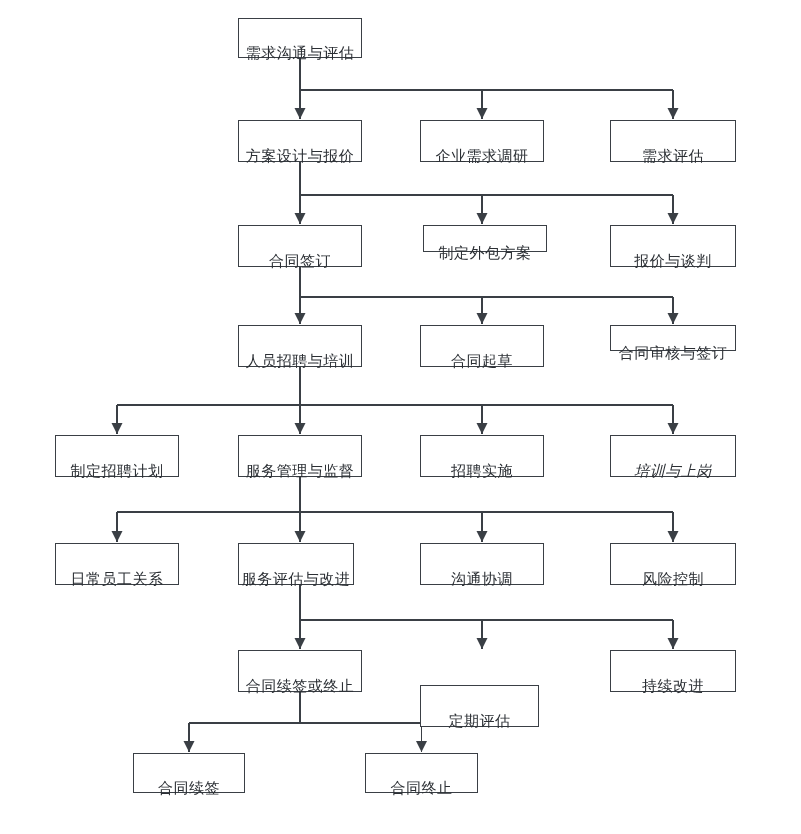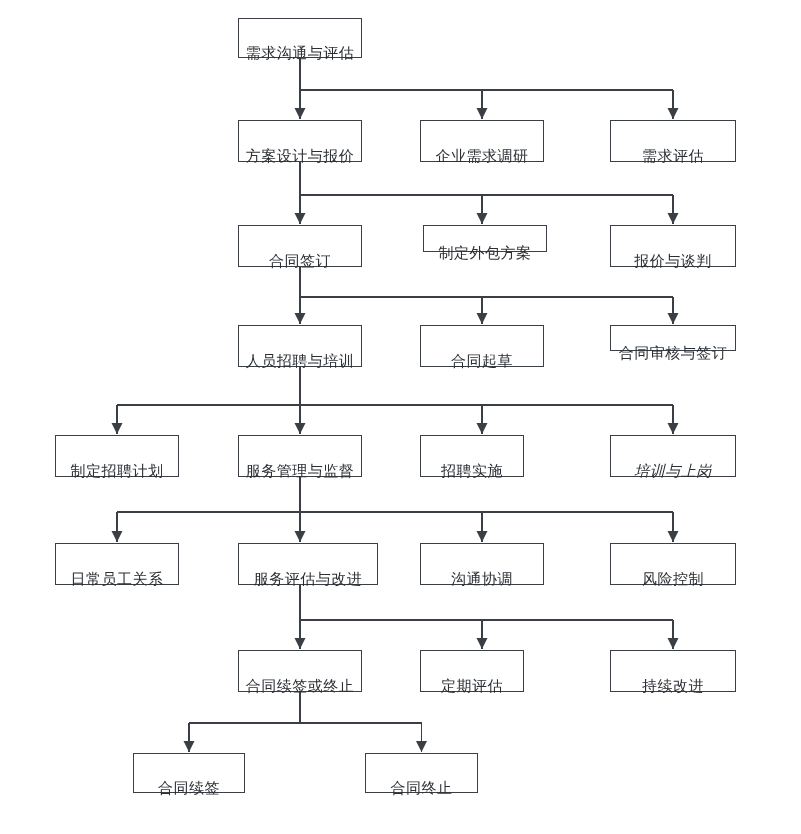--- a/index.html
+++ b/index.html
@@ -139,42 +139,42 @@
       </div>
       <div class="node" style="left: 610px; top: 325px; width: 126px; height: 26px;">
         <span class="node-label">合同审核与签订</span>
       </div>
       <div class="node" style="left: 55px; top: 435px; width: 124px; height: 42px;">
         <span class="node-label">制定招聘计划</span>
       </div>
       <div class="node" style="left: 238px; top: 435px; width: 124px; height: 42px;">
         <span class="node-label">服务管理与监督</span>
       </div>
-      <div class="node" style="left: 420px; top: 435px; width: 104px; height: 42px;">
+      <div class="node" style="left: 420px; top: 435px; width: 124px; height: 42px;">
         <span class="node-label">招聘实施</span>
       </div>
       <div class="node" style="left: 610px; top: 435px; width: 126px; height: 42px; font-style: italic;">
         <span class="node-label">培训与上岗</span>
       </div>
       <div class="node" style="left: 55px; top: 543px; width: 124px; height: 42px;">
         <span class="node-label">日常员工关系</span>
       </div>
-      <div class="node" style="left: 238px; top: 543px; width: 140px; height: 42px;">
+      <div class="node" style="left: 238px; top: 543px; width: 116px; height: 42px;">
         <span class="node-label">服务评估与改进</span>
       </div>
       <div class="node" style="left: 420px; top: 543px; width: 124px; height: 42px;">
         <span class="node-label">沟通协调</span>
       </div>
       <div class="node" style="left: 610px; top: 543px; width: 126px; height: 42px;">
         <span class="node-label">风险控制</span>
       </div>
       <div class="node" style="left: 238px; top: 650px; width: 124px; height: 42px;">
         <span class="node-label">合同续签或终止</span>
       </div>
-      <div class="node" style="left: 420px; top: 650px; width: 104px; height: 42px;">
+      <div class="node" style="left: 420px; top: 685px; width: 119px; height: 42px;">
         <span class="node-label">定期评估</span>
       </div>
       <div class="node" style="left: 610px; top: 650px; width: 126px; height: 42px;">
         <span class="node-label">持续改进</span>
       </div>
       <div class="node" style="left: 133px; top: 753px; width: 112px; height: 40px;">
         <span class="node-label">合同续签</span>
       </div>
       <div class="node" style="left: 365px; top: 753px; width: 113px; height: 40px;">
         <span class="node-label">合同终止</span>

